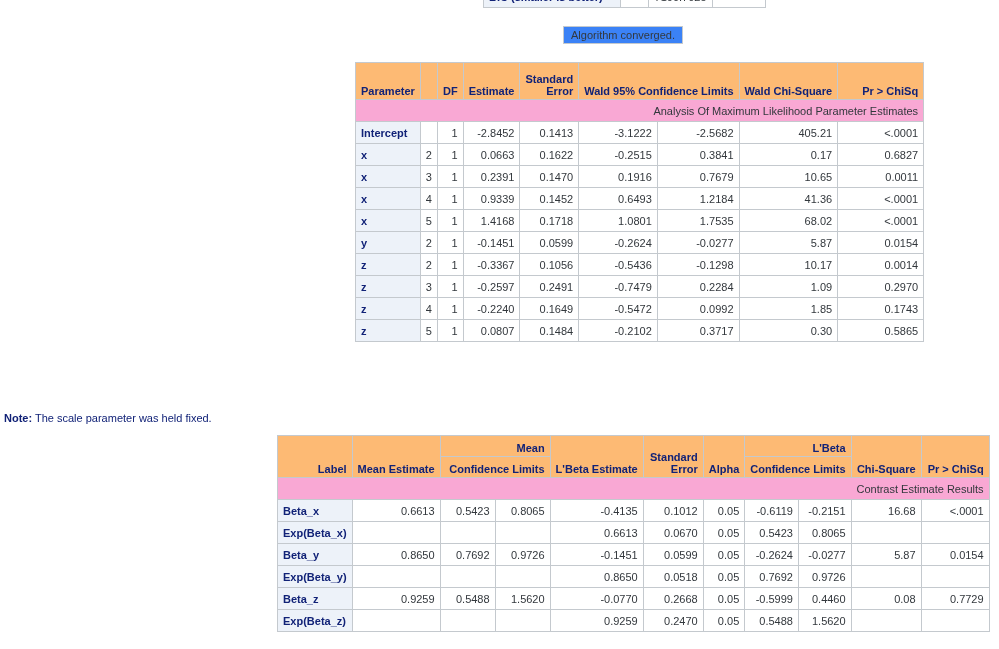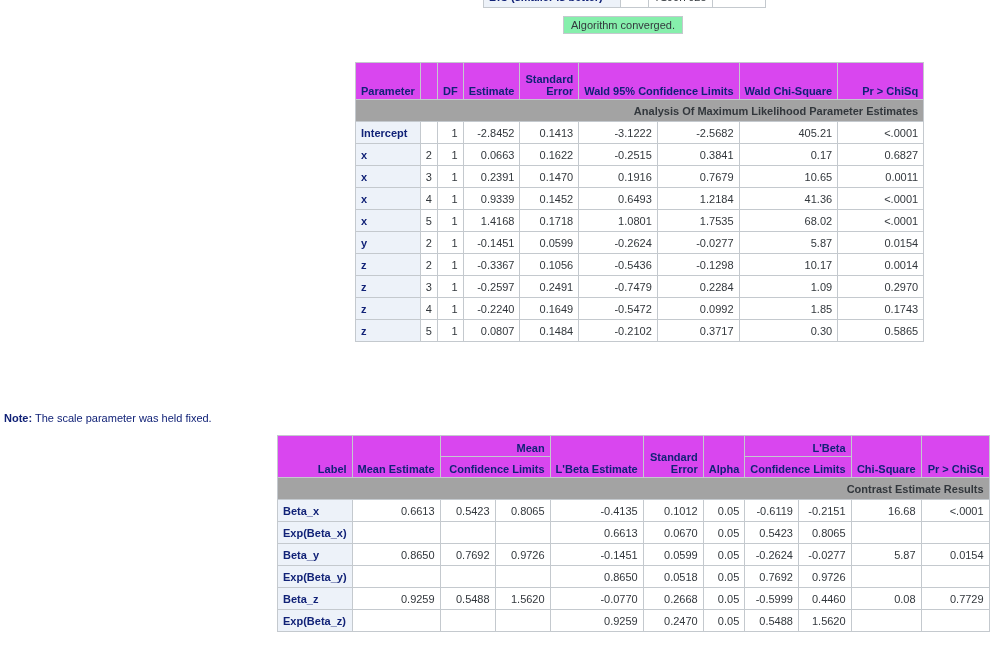--- a/index.html
+++ b/index.html
@@ -4,27 +4,27 @@
 <style>
   * { box-sizing: border-box; margin: 0; padding: 0; }
   html, body { width: 999px; height: 649px; background: #ffffff; overflow: hidden; }
   body { position: relative; font-family: "Liberation Sans", sans-serif; font-size: 11px; }
 
   .sas-table { border-collapse: collapse; table-layout: auto; font-size: 11px; }
   .sas-table th, .sas-table td { border: 1px solid #c4c9ce; padding: 2px 5px; }
 
   
   .title-row td {
-    background: #a3a3a3; color: #112277; font-weight: bold;
+    background: #f9a8d4; color: #112277; font-weight: normal;
     text-align: center; height: 21px; vertical-align: middle;
   }
 
   
   .sas-table thead th {
-    background: #d946ef; color: #112277; font-weight: bold;
+    background: #fdba74; color: #112277; font-weight: bold;
     vertical-align: bottom; text-align: right; height: 21px;
   }
   .sas-table thead th.al { text-align: right; }
   .sas-table thead th.ac { }
   .sas-table thead th.nw { white-space: nowrap; }
   #mle-table thead th { height: 37px; }
 
   
   .sas-table tbody th {
     background: #edf2f9; color: #112277; font-weight: bold;
@@ -36,22 +36,22 @@
   }
 
   #fit-fragment {
     position: absolute; left: 483px; top: 0; width: 283px; height: 8px; overflow: hidden;
   }
   #fit-fragment table { margin-top: -14px; }
   #fit-fragment th { background: #edf2f9; color: #112277; font-weight: bold; text-align: left; height: 21px; }
   #fit-fragment td { color: #32373c; text-align: right; height: 21px; }
 
   #converged-box {
-    position: absolute; left: 563px; top: 16px; width: 120px; height: 18px;
-    border: 1px solid #c4c9ce; background: #86efac; color: #33383d;
+    position: absolute; left: 563px; top: 26px; width: 120px; height: 18px;
+    border: 1px solid #c4c9ce; background: #3b82f6; color: #33383d;
     display: flex; align-items: center; justify-content: center;
   }
 
   #mle-table { position: absolute; left: 355px; top: 62px; }
   #contrast-table { position: absolute; left: 277px; top: 435px; }
 
   #scale-note { position: absolute; left: 4px; top: 412px; color: #112277; }
   #scale-note .note-label { font-weight: bold; }
 </style>
 </head>

